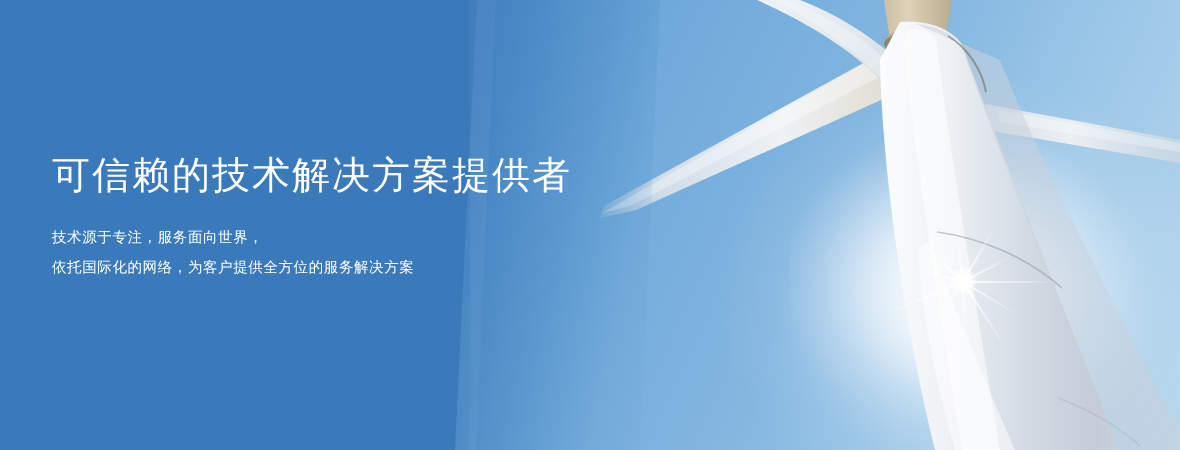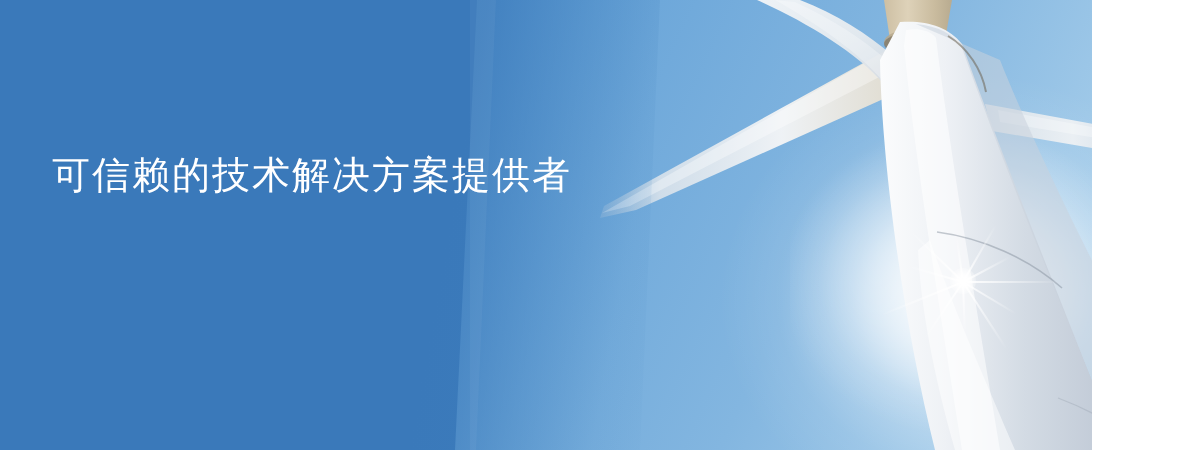--- a/index.html
+++ b/index.html
@@ -2,21 +2,21 @@
 <html><head>
 <meta charset="utf-8">
 <style>
   html, body {
     margin: 0;
     padding: 0;
     background: #ffffff;
   }
   #banner {
     position: relative;
-    width: 1092px;
+    width: 1180px;
     height: 450px;
     overflow: hidden;
     font-family: "Liberation Sans", "DejaVu Sans", sans-serif;
     background: #3a79ba;
   }
 
   
   .photo {
     position: absolute;
     inset: 0;
@@ -232,15 +232,19 @@
       <span class="core"></span>
     </div>
   </div>
 
   <div class="overlay-base"></div>
   <div class="overlay-soft"></div>
   <div class="overlay-streak" style="left:470px;width:26px;clip-path:polygon(0 0,26px 0,6px 450px,0 450px)"></div>
 
   <div class="copy">
     <div class="headline">可信赖的技术解决方案提供者</div>
+    <div class="sub">
+      <div class="sub-line">技术源于专注，服务面向世界，</div>
+      <div class="sub-line">依托国际化的网络，为客户提供全方位的服务解决方案</div>
+    </div>
   </div>
 
 </div>
 
 </body></html>

